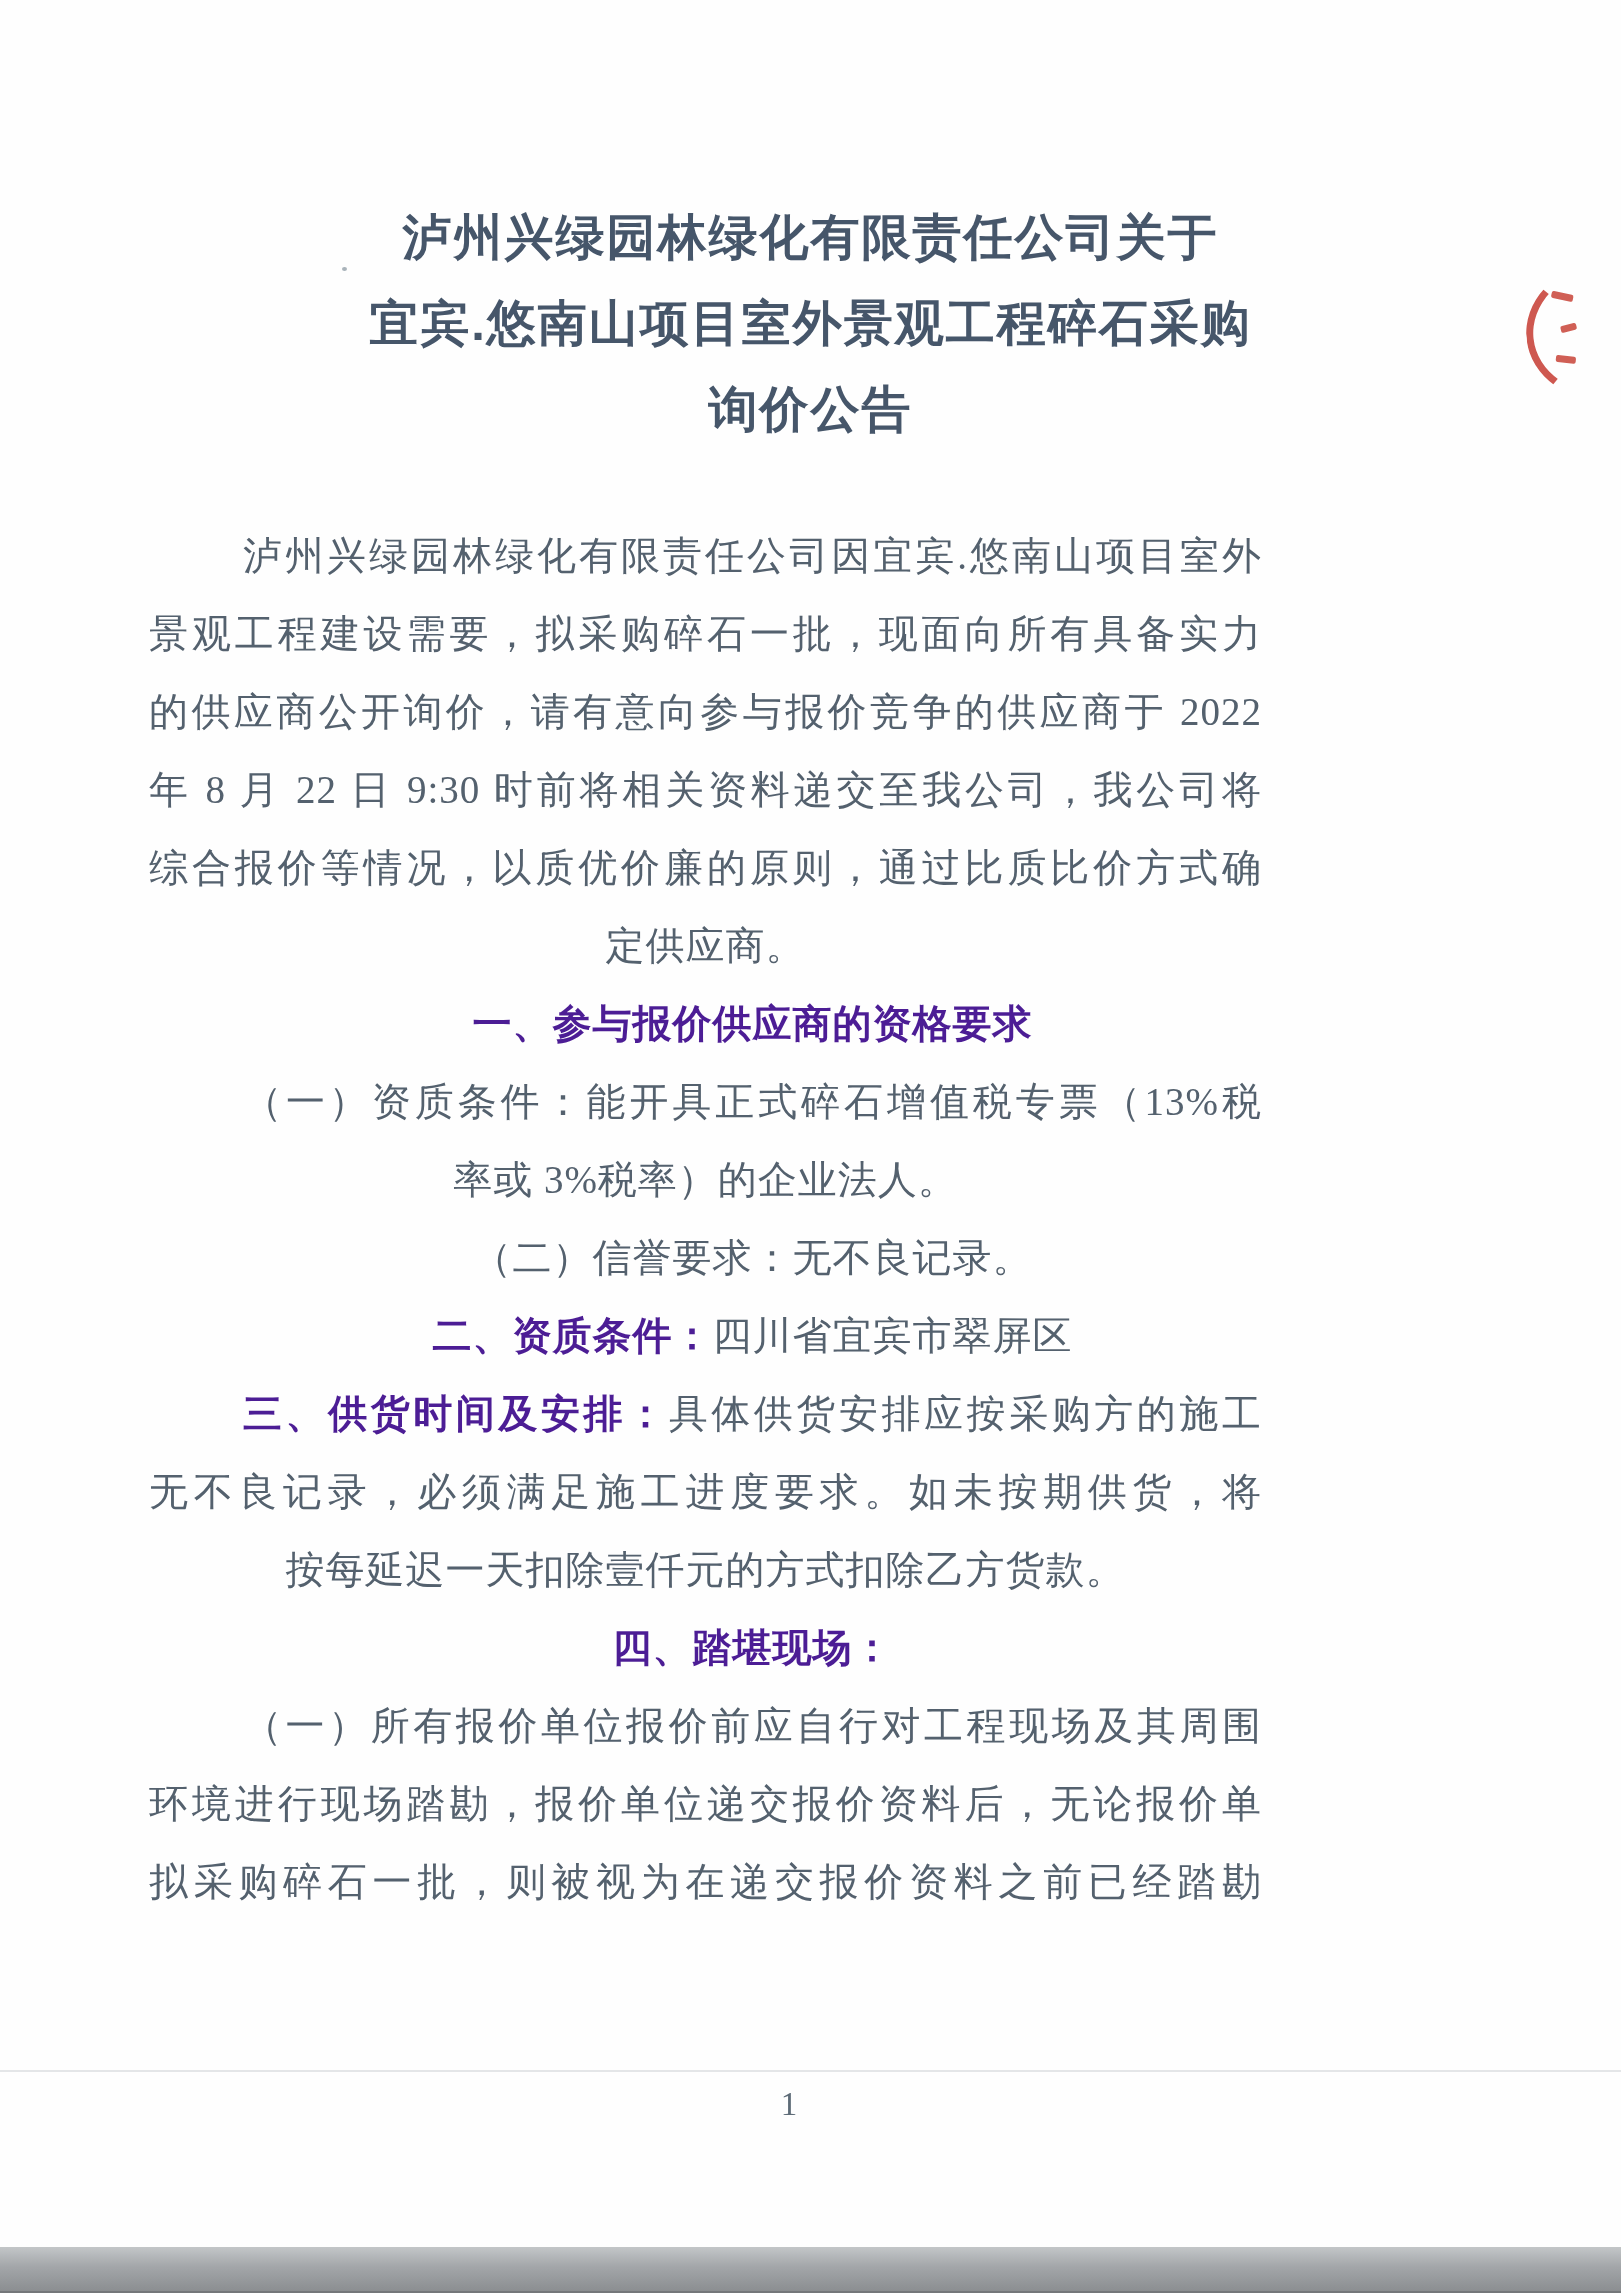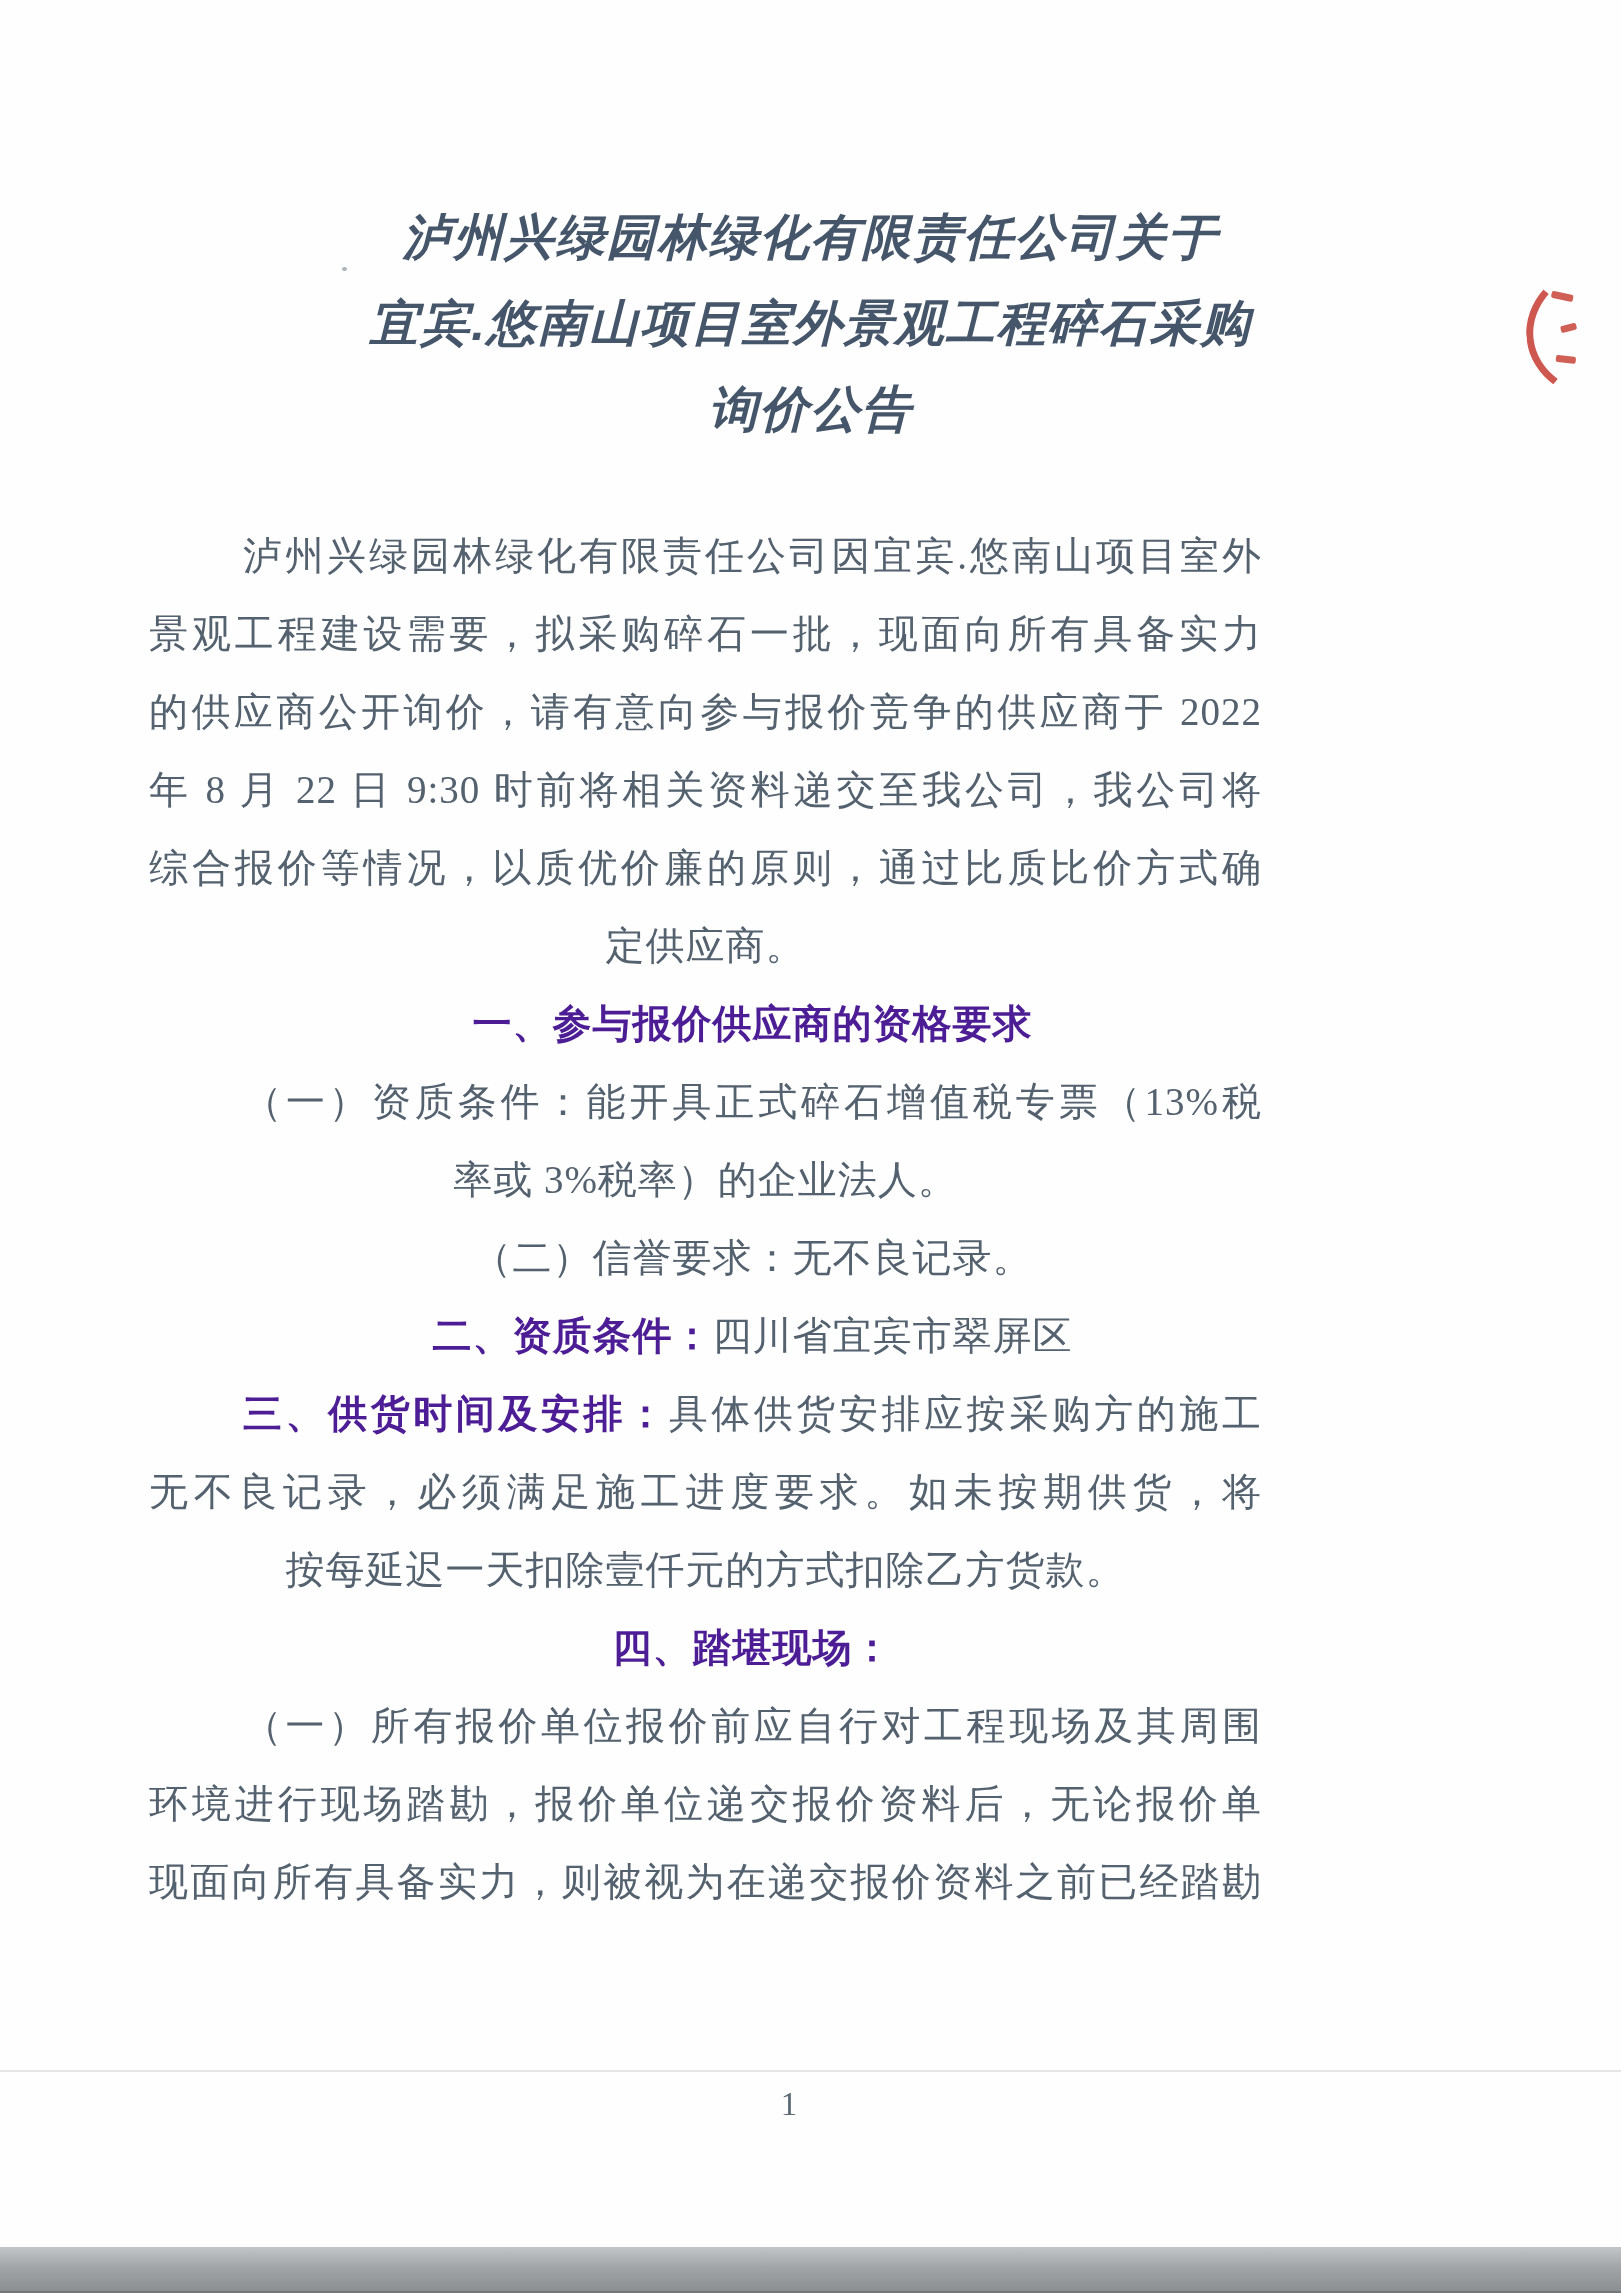--- a/index.html
+++ b/index.html
@@ -19,21 +19,20 @@
   .title-block {
     position: absolute;
     top: 194px; left: 0; width: 1621px;
     text-align: center;
     color: #46566a;
     font-family: "Liberation Sans", sans-serif;
     font-weight: 700;
     font-size: 49px;
     line-height: 86px;
     letter-spacing: 2px;
-    font-style: italic;
   }
 
   
   .body-block {
     position: absolute;
     top: 517px; left: 149px; width: 1113px;
     color: #54616e;
     font-size: 39px;
     line-height: 78px;
   }
@@ -143,21 +142,21 @@
     <div class="bline indent fill"><span class="bold-seg"></span><span>（一）资质条件：能开具正式碎石增值税专票（13%税</span></div>
     <div class="bline"><span class="bold-seg"></span><span>率或 3%税率）的企业法人。</span></div>
     <div class="bline indent"><span class="bold-seg"></span><span>（二）信誉要求：无不良记录。</span></div>
     <div class="bline indent"><span class="bold-seg">二、资质条件：</span><span>四川省宜宾市翠屏区</span></div>
     <div class="bline indent fill"><span class="bold-seg">三、供货时间及安排：</span><span>具体供货安排应按采购方的施工</span></div>
     <div class="bline fill"><span class="bold-seg"></span><span>无不良记录，必须满足施工进度要求。如未按期供货，将</span></div>
     <div class="bline"><span class="bold-seg"></span><span>按每延迟一天扣除壹仟元的方式扣除乙方货款。</span></div>
     <div class="bline indent"><span class="bold-seg">四、踏堪现场：</span><span></span></div>
     <div class="bline indent fill"><span class="bold-seg"></span><span>（一）所有报价单位报价前应自行对工程现场及其周围</span></div>
     <div class="bline fill"><span class="bold-seg"></span><span>环境进行现场踏勘，报价单位递交报价资料后，无论报价单</span></div>
-    <div class="bline fill"><span class="bold-seg"></span><span>现面向所有具备实力，则被视为在递交报价资料之前已经踏勘</span></div>
+    <div class="bline fill"><span class="bold-seg"></span><span>拟采购碎石一批，则被视为在递交报价资料之前已经踏勘</span></div>
   </div>
 
   <div class="footer-rule"></div>
   <div class="pagenum">1</div>
   <div class="bottom-band"></div>
 
 </div>
 
 
 </body></html>

